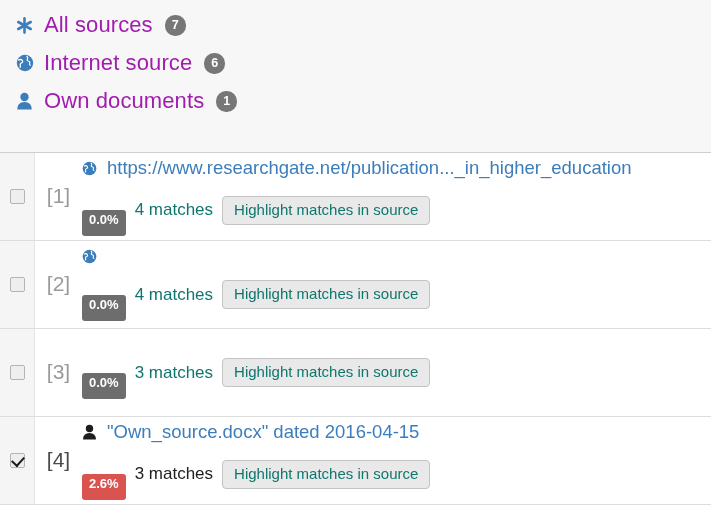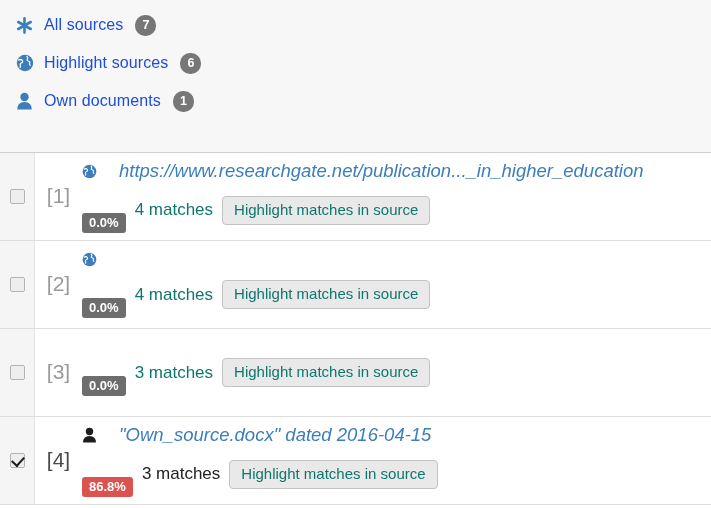--- a/index.html
+++ b/index.html
@@ -30,22 +30,22 @@
     font-size: 19px;
     line-height: 1;
     width: 21px;
     display: inline-flex;
     align-items: center;
     justify-content: center;
     flex: none;
   }
   .f-icon svg { display:block; }
   .f-label {
-    color: #1d4ed8;
-    font-size: 16px;
+    color: #a21caf;
+    font-size: 22px;
     letter-spacing: .1px;
     white-space: nowrap;
   }
   .f-badge {
     background: #777777;
     color: #ffffff;
     font-size: 12.5px;
     font-weight: bold;
     border-radius: 10px;
     min-width: 21px;
@@ -113,24 +113,23 @@
     flex: 1 1 auto;
     min-width: 0;
     display: flex;
     flex-direction: column;
     justify-content: center;
     gap: 5px;
     padding-right: 6px;
   }
   .title-line {
     display: flex;
-    gap: 22px;
+    gap: 10px;
     white-space: nowrap;
     overflow: hidden;
-    font-style: italic;
   }
   .src-icon {
     color: #3c7ebb;
     flex: none;
     display: inline-flex;
     align-items: center;
   }
   .result-row.active .src-icon { color: #1d1d1d; }
   .src-icon svg { display: block; }
   .src-link {
@@ -144,21 +143,21 @@
   .meta-line {
     display: flex;
     align-items: center;
     gap: 9px;
   }
   .pct {
     color: #ffffff;
     font-size: 13px;
     font-weight: bold;
     border-radius: 3px;
-    padding: 3px 7px 4px 7px;
+    padding: 3px 7px 10px 7px;
     line-height: 1;
     background: #6d6d6d;
     display: inline-block;
     margin-top: 26px;
   }
   .pct.danger { background: #d9534f; }
   .matches {
     font-size: 17px;
     color: #0f766e;
   }
@@ -199,21 +198,21 @@
 
 
     <div class="filter-row">
       <span class="f-icon">
         <svg width="18" height="18" viewBox="0 0 18 18">
             <circle cx="9" cy="9" r="8.2" fill="#3c7ebb"></circle>
             <path d="M2.2 6.2 Q5 4.6 6.4 6.6 Q7.2 8.2 5.4 9 Q3.6 9.8 4.4 11.6 Q5 13 3.6 13.6" fill="none" stroke="#ffffff" stroke-width="1.25"></path>
             <path d="M10.6 2 Q12.4 3.6 11.4 5.2 Q10.6 6.6 12.2 7 Q14.2 7.4 13.6 9.4 Q13.1 11 14.8 11.4" fill="none" stroke="#ffffff" stroke-width="1.25"></path>
           </svg>
       </span>
-      <span class="f-label">Highlight sources</span>
+      <span class="f-label">Internet source</span>
       <span class="f-badge">6</span>
     </div>
 
     <div class="filter-row">
       <span class="f-icon">
         <svg width="17" height="18" viewBox="0 0 17 18">
             <circle cx="8.5" cy="5" r="4.2" fill="#3c7ebb"></circle>
             <path d="M1.2 17.5 Q1.2 10 8.5 10 Q15.8 10 15.8 17.5 Z" fill="#3c7ebb"></path>
           </svg>
       </span>
@@ -294,21 +293,21 @@
         <div class="title-line">
           <span class="src-icon">
             <svg width="15" height="16" viewBox="0 0 17 18">
                 <circle cx="8.5" cy="5" r="4.2" fill="currentColor"></circle>
                 <path d="M1.2 17.5 Q1.2 10 8.5 10 Q15.8 10 15.8 17.5 Z" fill="currentColor"></path>
               </svg>
           </span>
           <a class="src-link" href="#">"Own_source.docx" dated 2016-04-15</a>
         </div>
         <div class="meta-line">
-          <span class="pct danger">86.8%</span>
+          <span class="pct danger">2.6%</span>
           <span class="matches">3 matches</span>
           <button class="hl-btn">Highlight matches in source</button>
         </div>
       </div>
     </div>
 
   </div>
 </div>
 
 </body></html>

